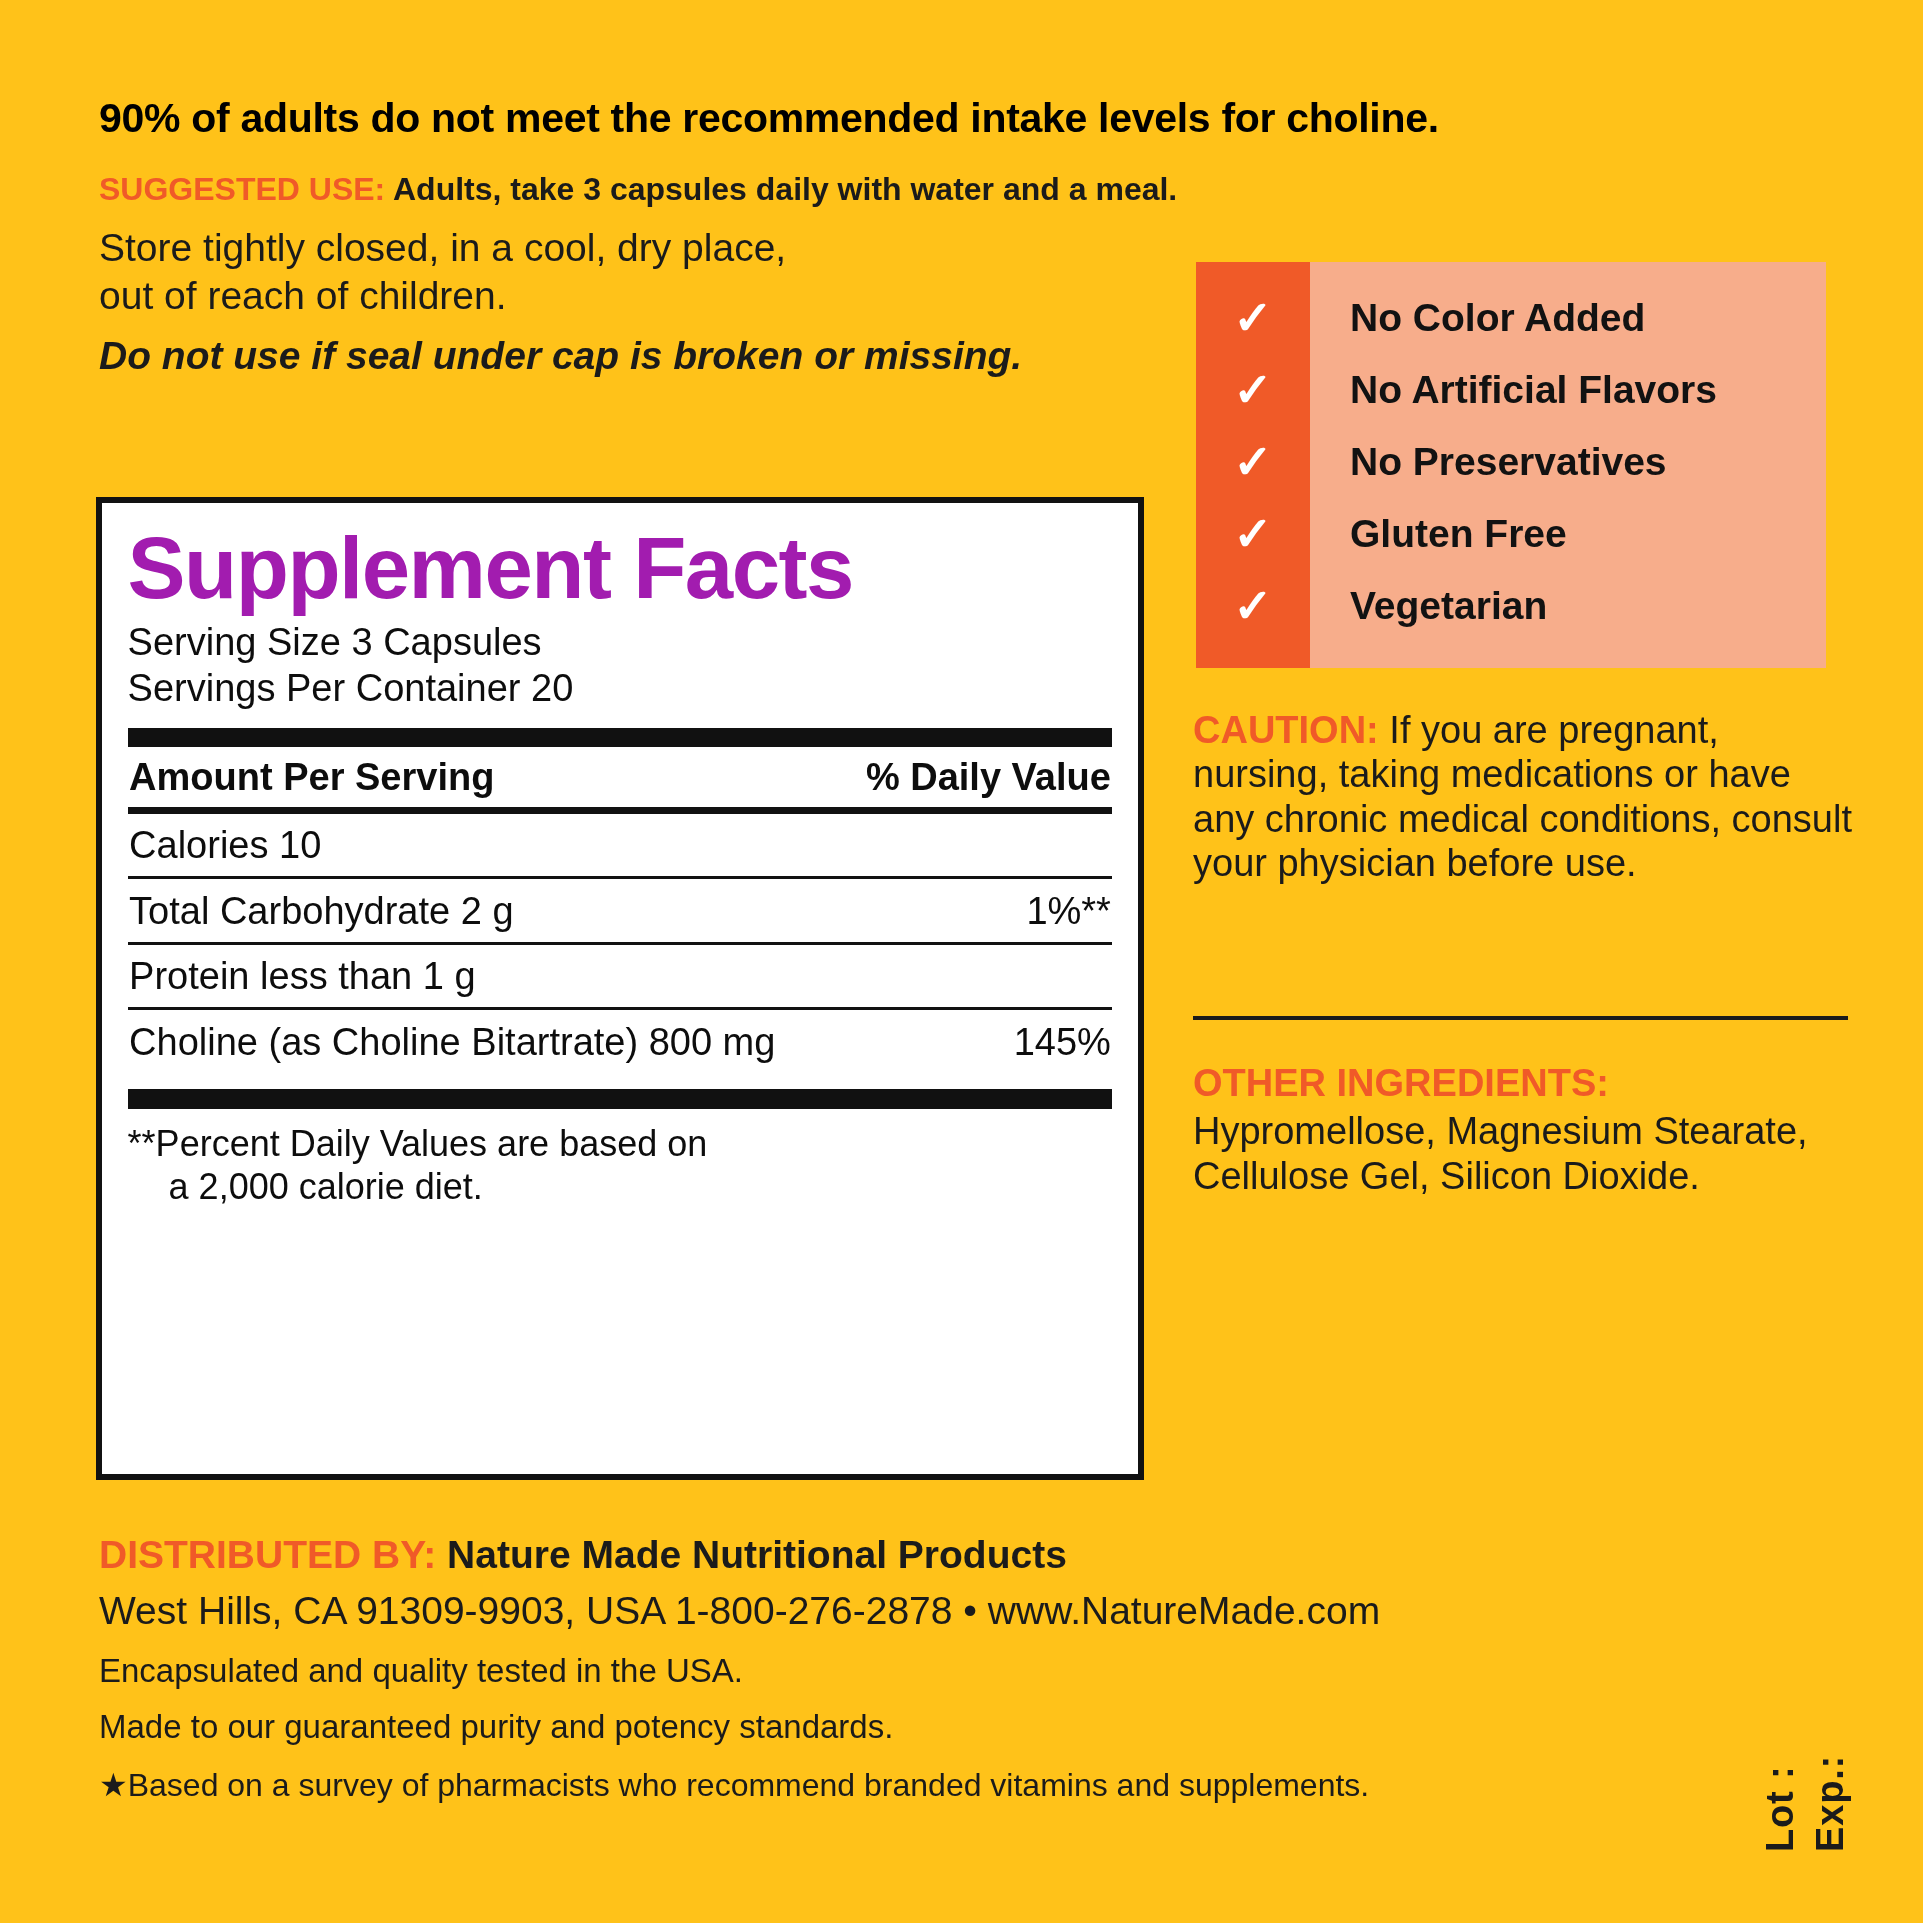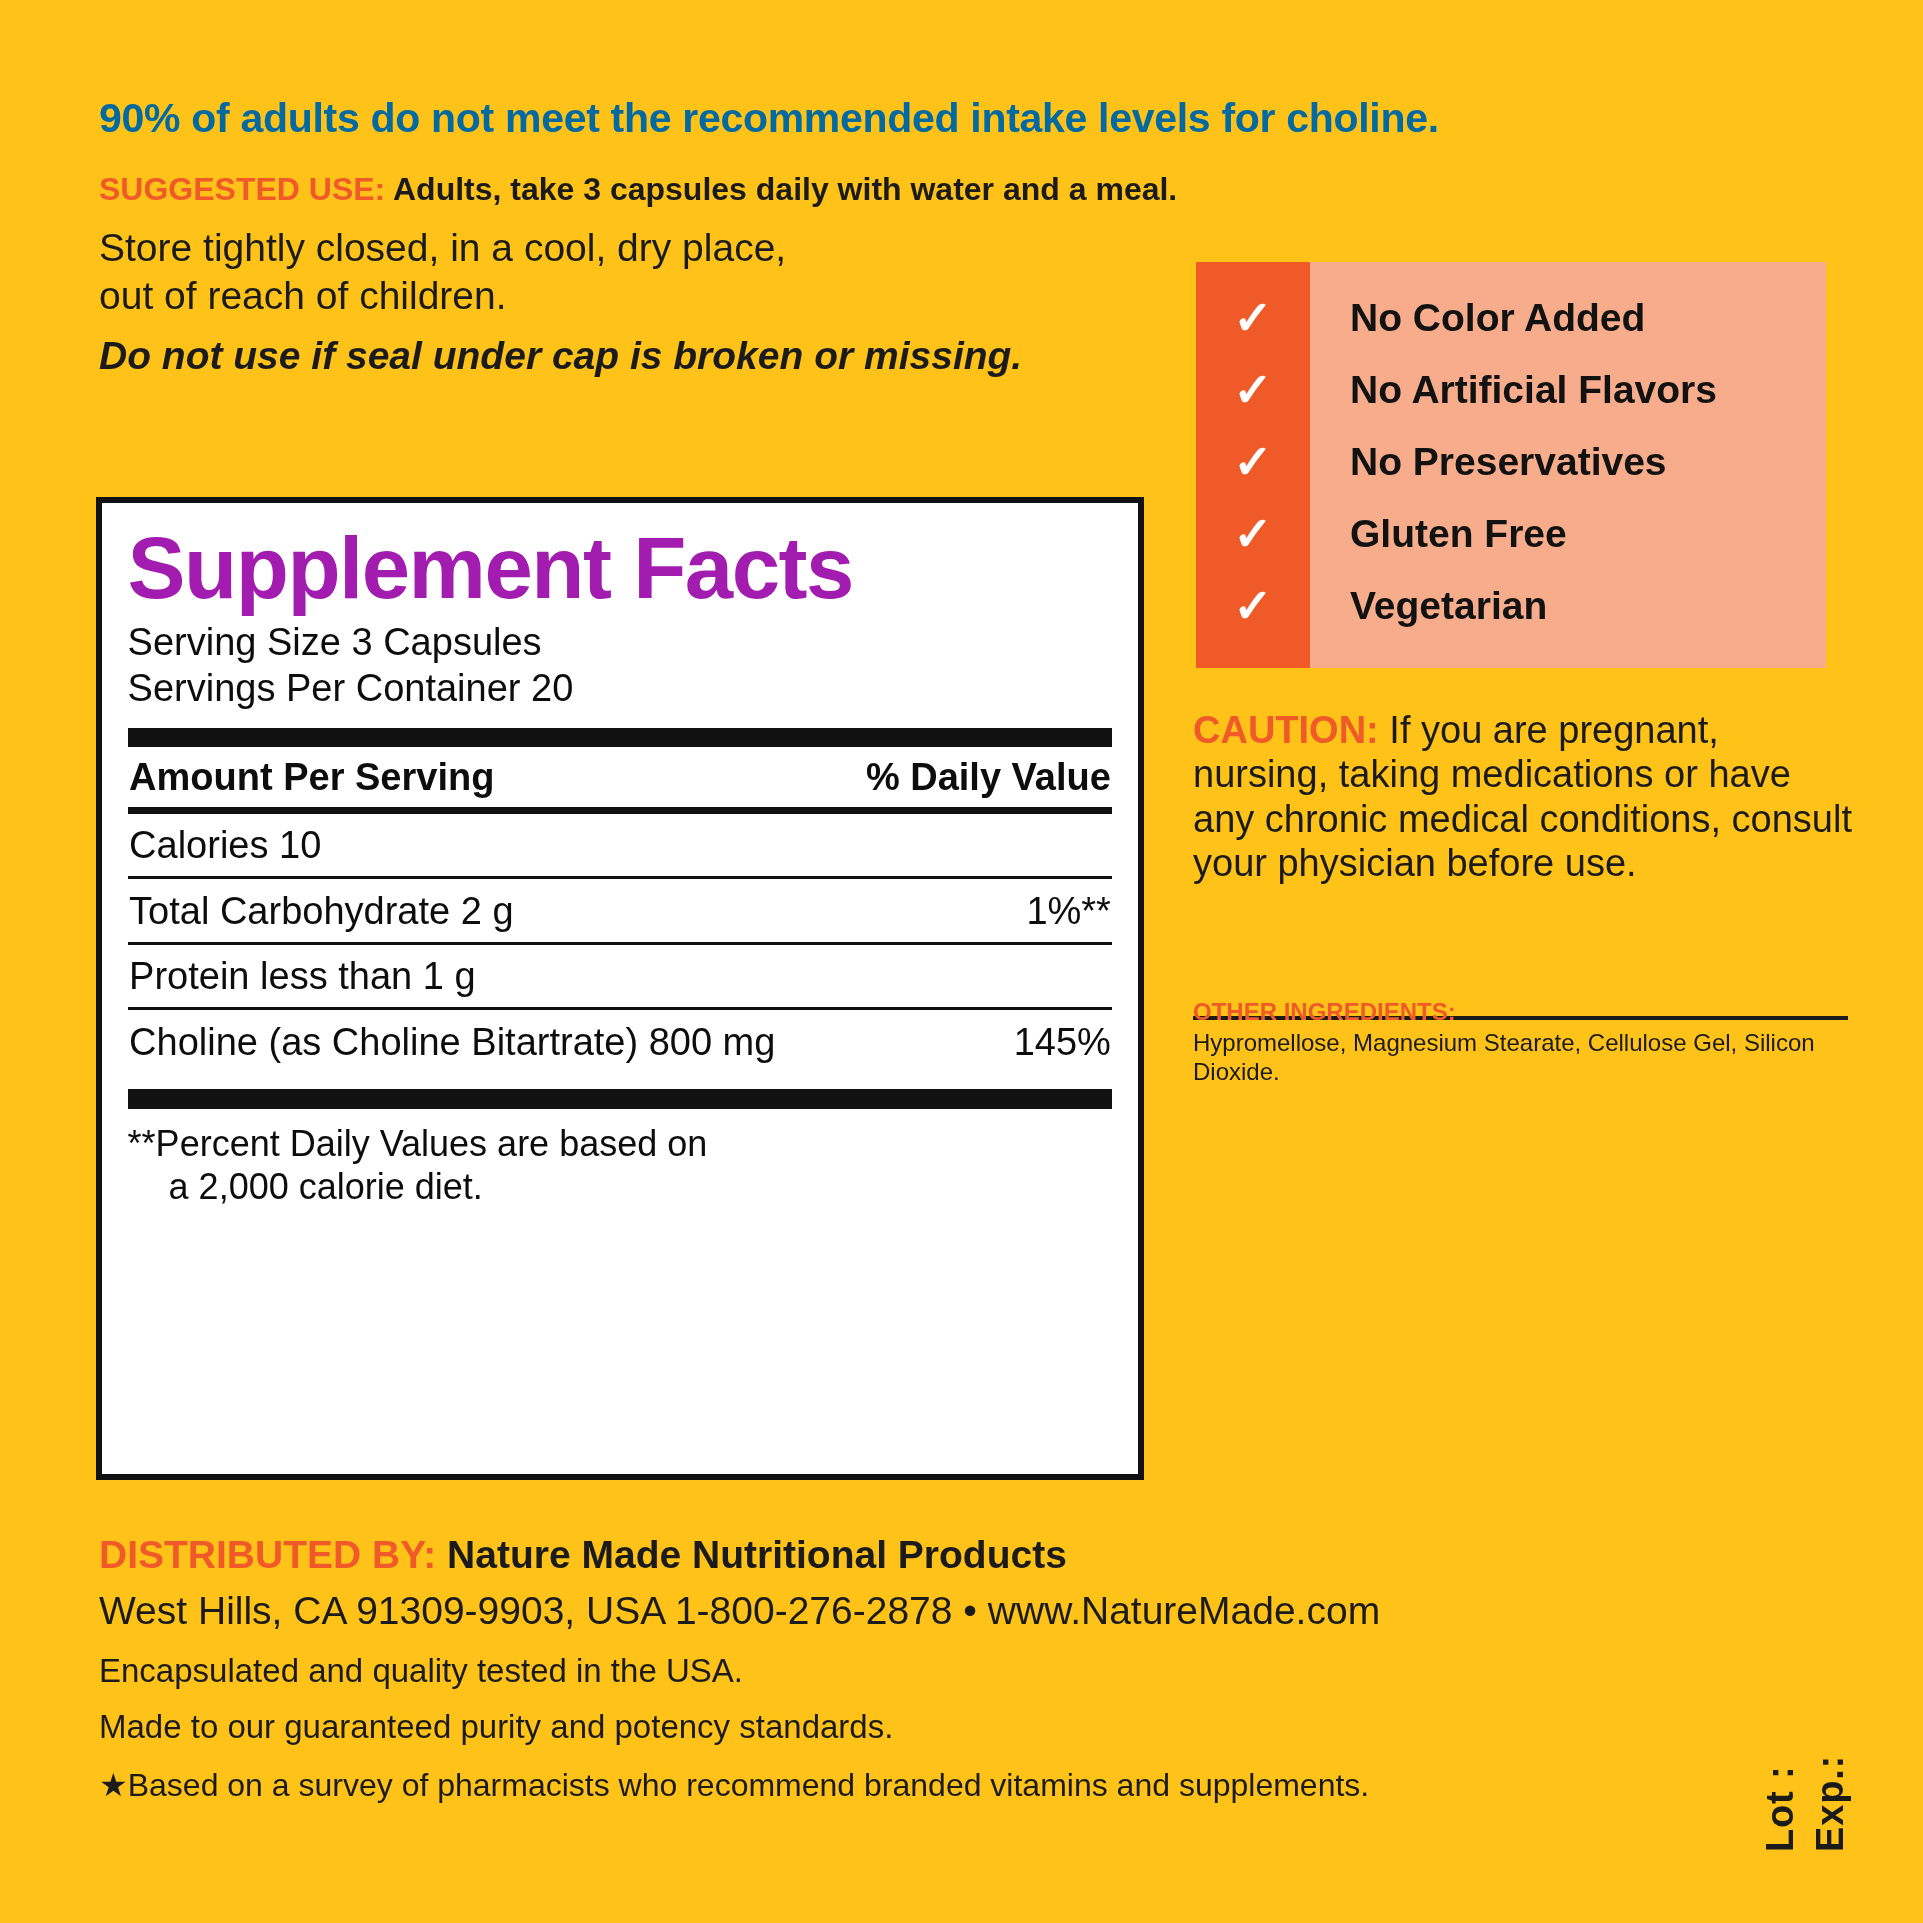--- a/index.html
+++ b/index.html
@@ -24,21 +24,21 @@
   
   .top-block {
     position: absolute;
     left: 99px;
     top: 96px;
     width: 1450px;
   }
   .line-choline {
     font-size: 41px;
     font-weight: bold;
-    color: #0369a1;
+    color: #000000;
     letter-spacing: -0.3px;
     line-height: 1.12;
     white-space: nowrap;
   }
   .line-use {
     margin-top: 30px;
     font-size: 32px;
     font-weight: bold;
     color: #1b1b1b;
     line-height: 1.12;
@@ -187,23 +187,23 @@
     position: absolute;
     left: 1193px;
     top: 1016px;
     width: 655px;
     height: 3.8px;
     background: #1b1b1b;
   }
   .other-ing {
     position: absolute;
     left: 1193px;
-    top: 998px;
+    top: 1061px;
     width: 661px;
-    font-size: 24px;
+    font-size: 38px;
     color: #1b1b1b;
     line-height: 1.18;
   }
   .other-head {
     color: #F05A28;
     font-weight: bold;
     display: block;
     margin-bottom: 3px;
   }
 

